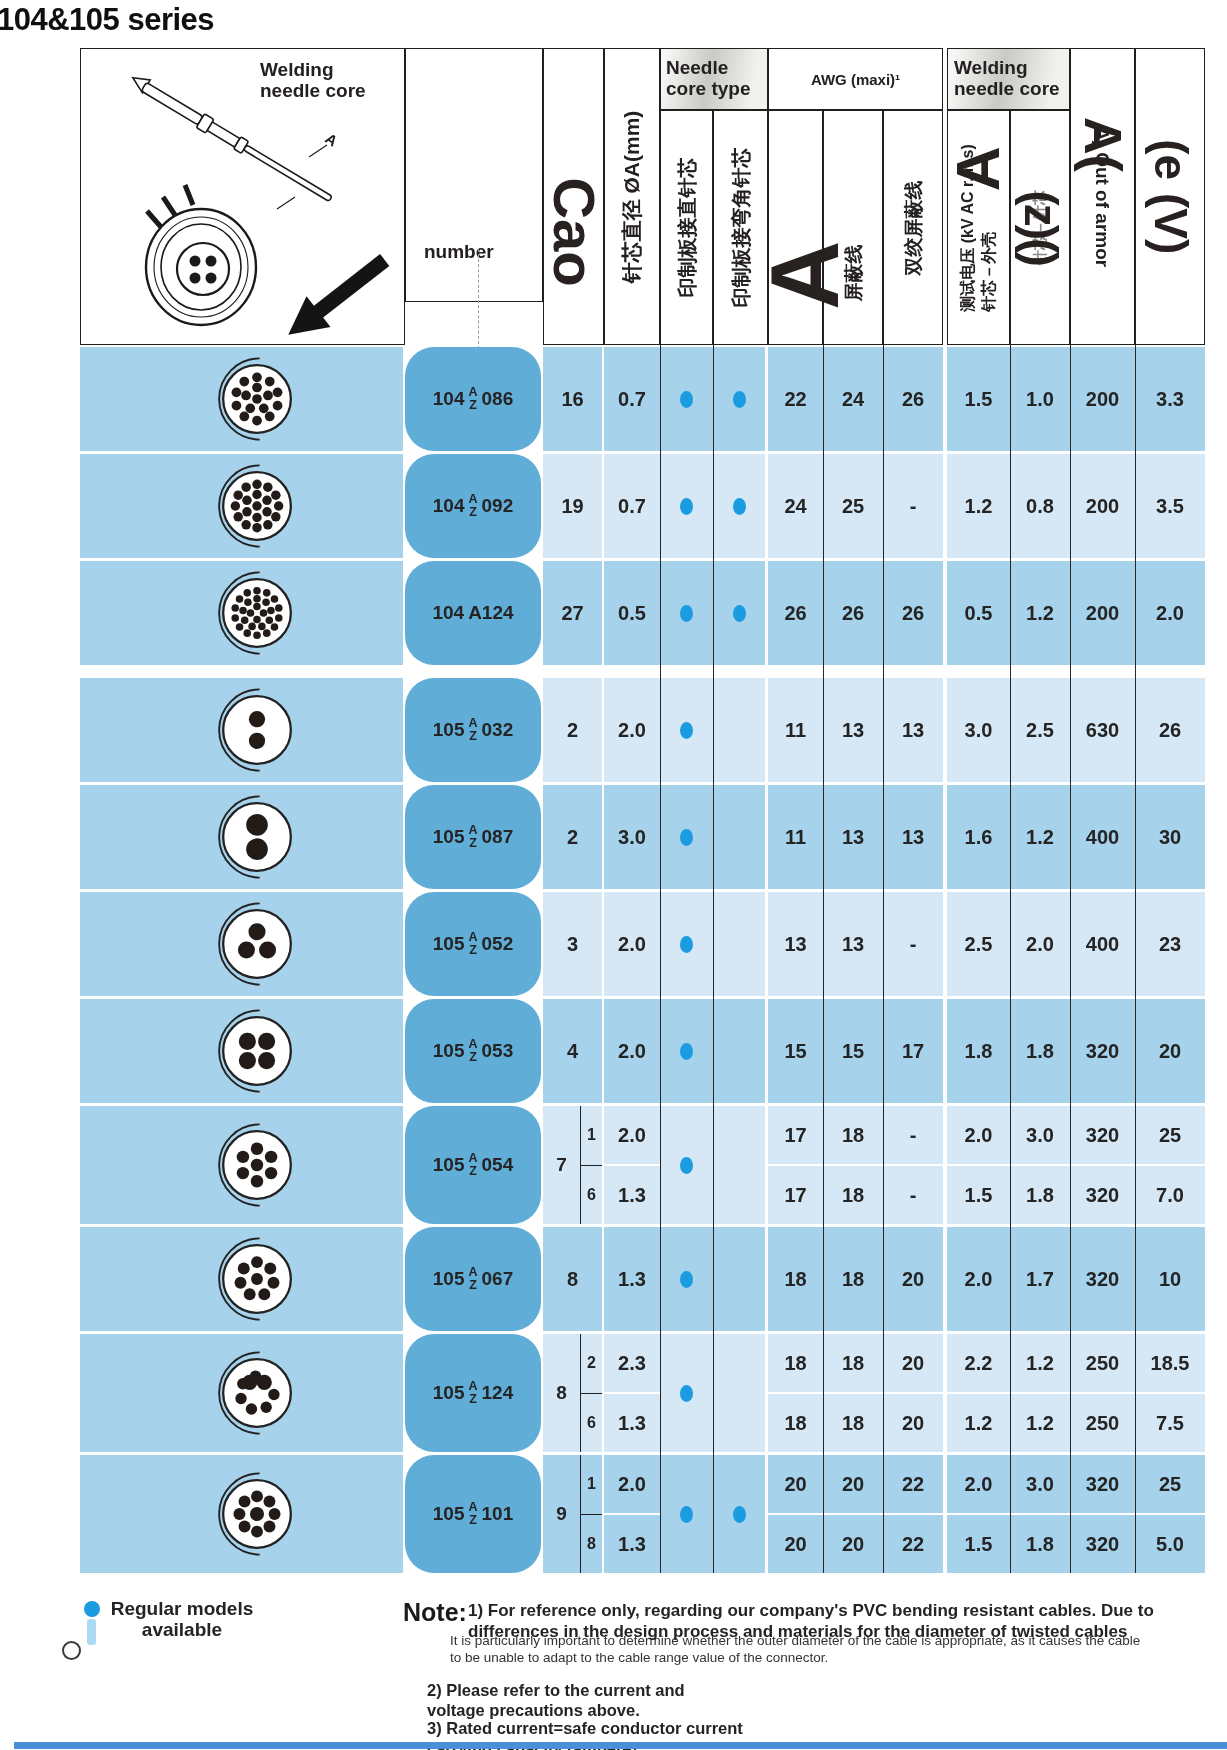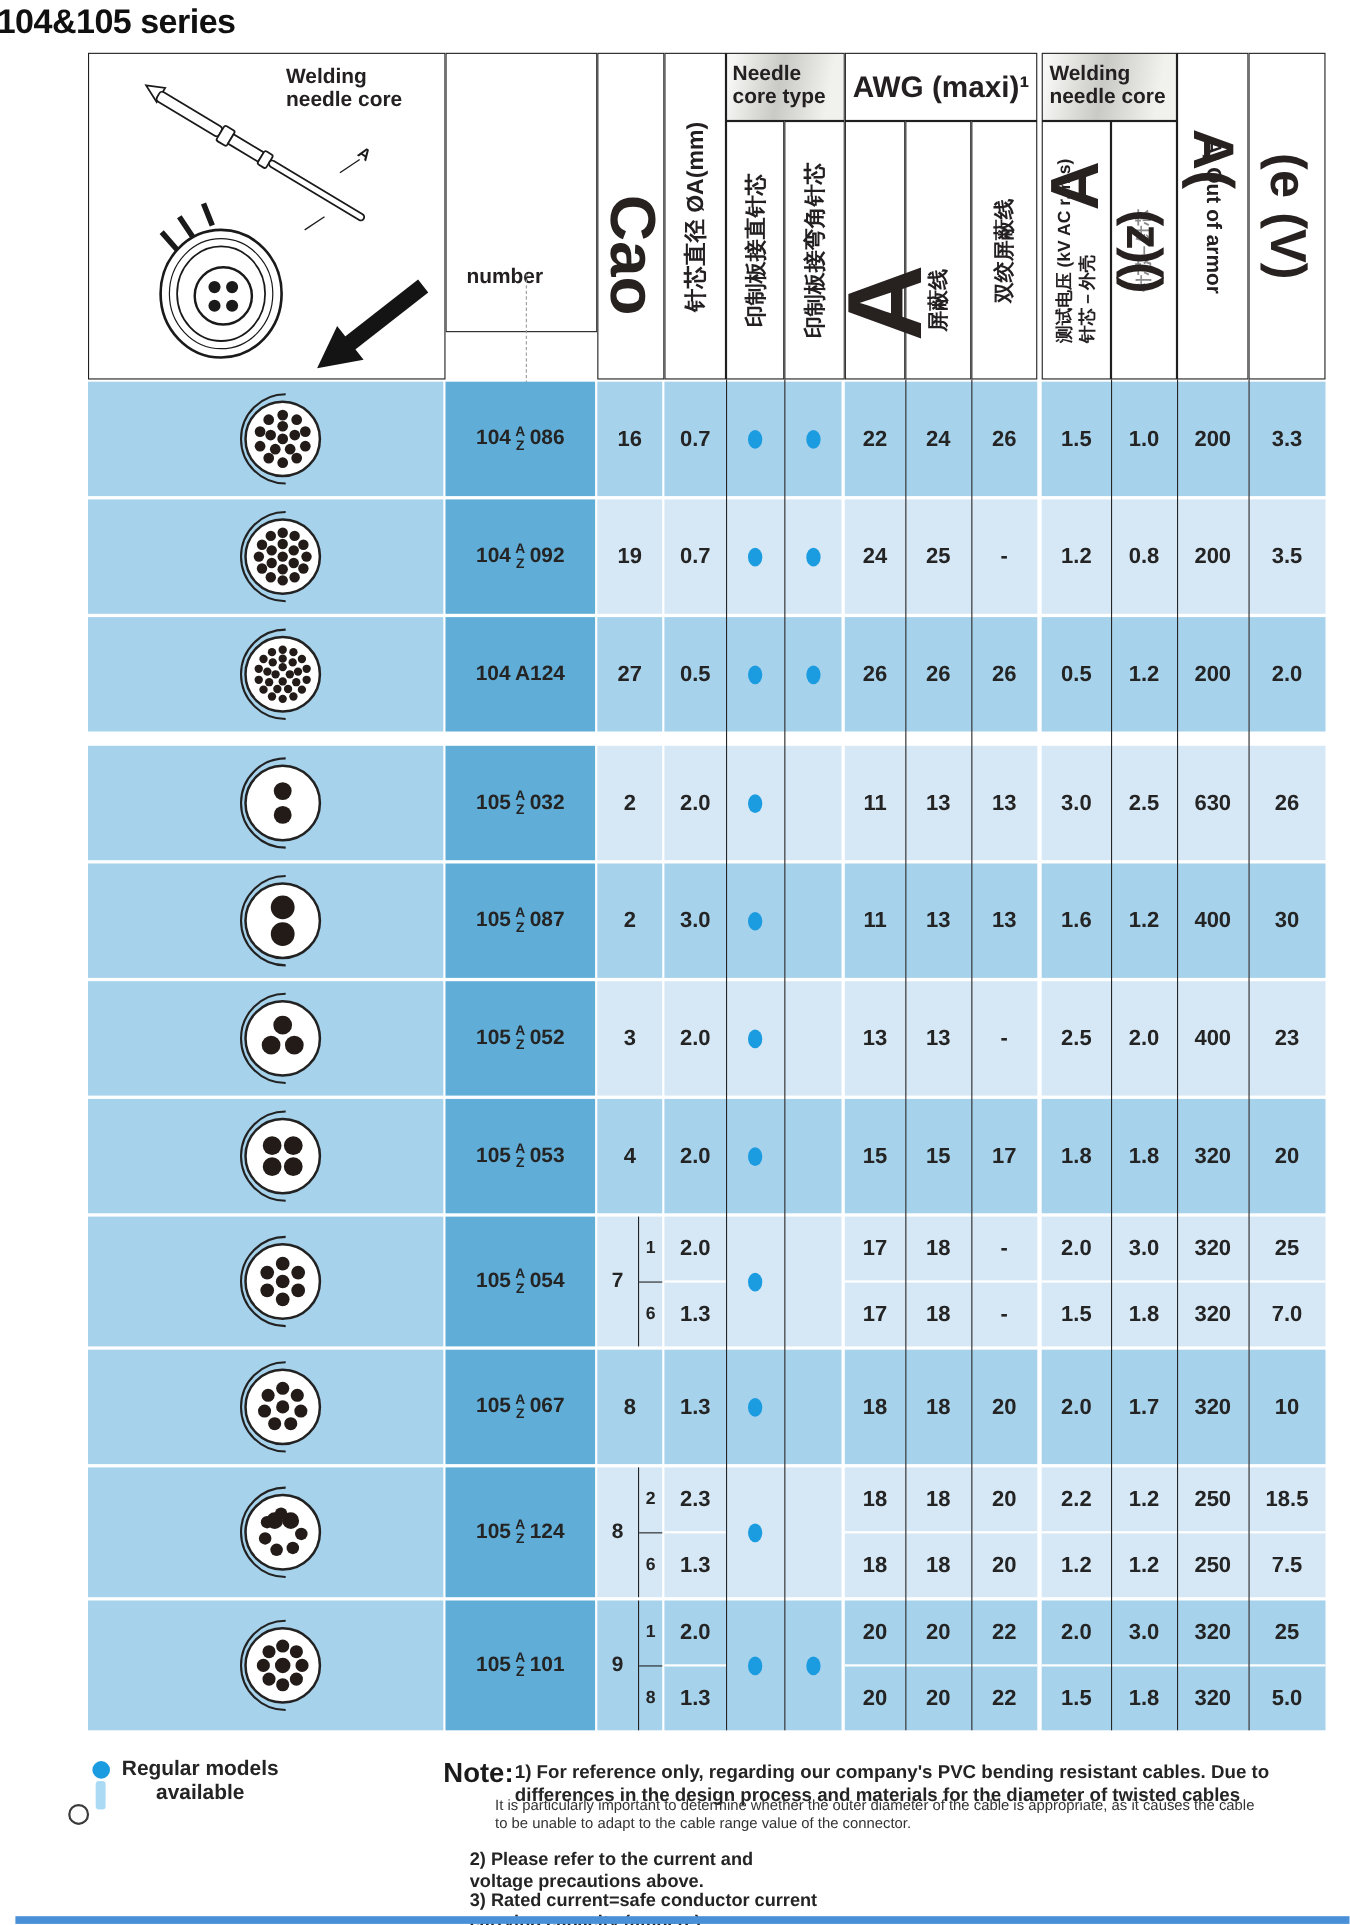--- a/index.html
+++ b/index.html
@@ -21,21 +21,21 @@
   .row{display:flex;margin-bottom:3px;position:relative;}
   .row.h-std{height:104px;}
   .row.h-split{height:118px;}
   .cell{box-sizing:border-box;display:flex;align-items:center;justify-content:center;
         font-size:20px;font-weight:700;color:#242424;height:100%;}
   .dark  .cell{background:#a7d2eb;}
   .light .cell{background:#d6e8f5;}
   .cell.w-img{background:#a7d2eb;}
   .cell.w-model{background:#60aed8;}
   .w-img{width:323px;margin-right:2px;}
-  .w-model{width:136px;margin-right:2px;}
+  .w-model{width:136px;margin-right:2px;border-radius:29px;}
   .w-count{width:59px;margin-right:2px;}
   .w-dia{width:56px;}
   .w-st{width:53px;}
   .w-bt{width:52px;margin-right:3px;}
   .w-a1{width:55px;}
   .w-a2{width:60px;}
   .w-a3{width:60px;margin-right:4px;}
   .w-v1{width:63px;}
   .w-v2{width:60px;}
   .w-volt{width:65px;}
@@ -116,21 +116,21 @@
   <div style="padding:2px 5px;font-size:19px;font-weight:600;line-height:1.08;color:#242021;">Needle core type</div>
 </div>
 <div class="hcell" style="left:660px;top:110px;width:53px;height:235px;">
   <span class="rot-ccw hlabel">印制板接直针芯</span>
 </div>
 <div class="hcell" style="left:713px;top:110px;width:55px;height:235px;">
   <span class="rot-ccw hlabel">印制板接弯角针芯</span>
 </div>
 
 <div class="hcell" style="left:768px;top:48px;width:175px;height:62px;">
-  <div style="font-size:27px;font-weight:600;color:#242021;">AWG (maxi)¹</div>
+  <div style="font-size:15px;font-weight:600;color:#242021;">AWG (maxi)¹</div>
 </div>
 <div class="hcell" style="left:768px;top:110px;width:55px;height:235px;"></div>
 <div class="hcell" style="left:823px;top:110px;width:60px;height:235px;">
   <span class="rot-ccw hlabel" style="font-size:19px;margin-top:90px;">屏蔽线</span>
 </div>
 <div class="hcell" style="left:883px;top:110px;width:60px;height:235px;">
   <span class="rot-ccw hlabel" style="font-size:19px;">双绞屏蔽线</span>
 </div>
 <span class="abs big-glyph" style="left:752px;top:200px;font-size:96px;transform:rotate(-90deg);transform-origin:60px 50px;z-index:5;">A</span>
 

